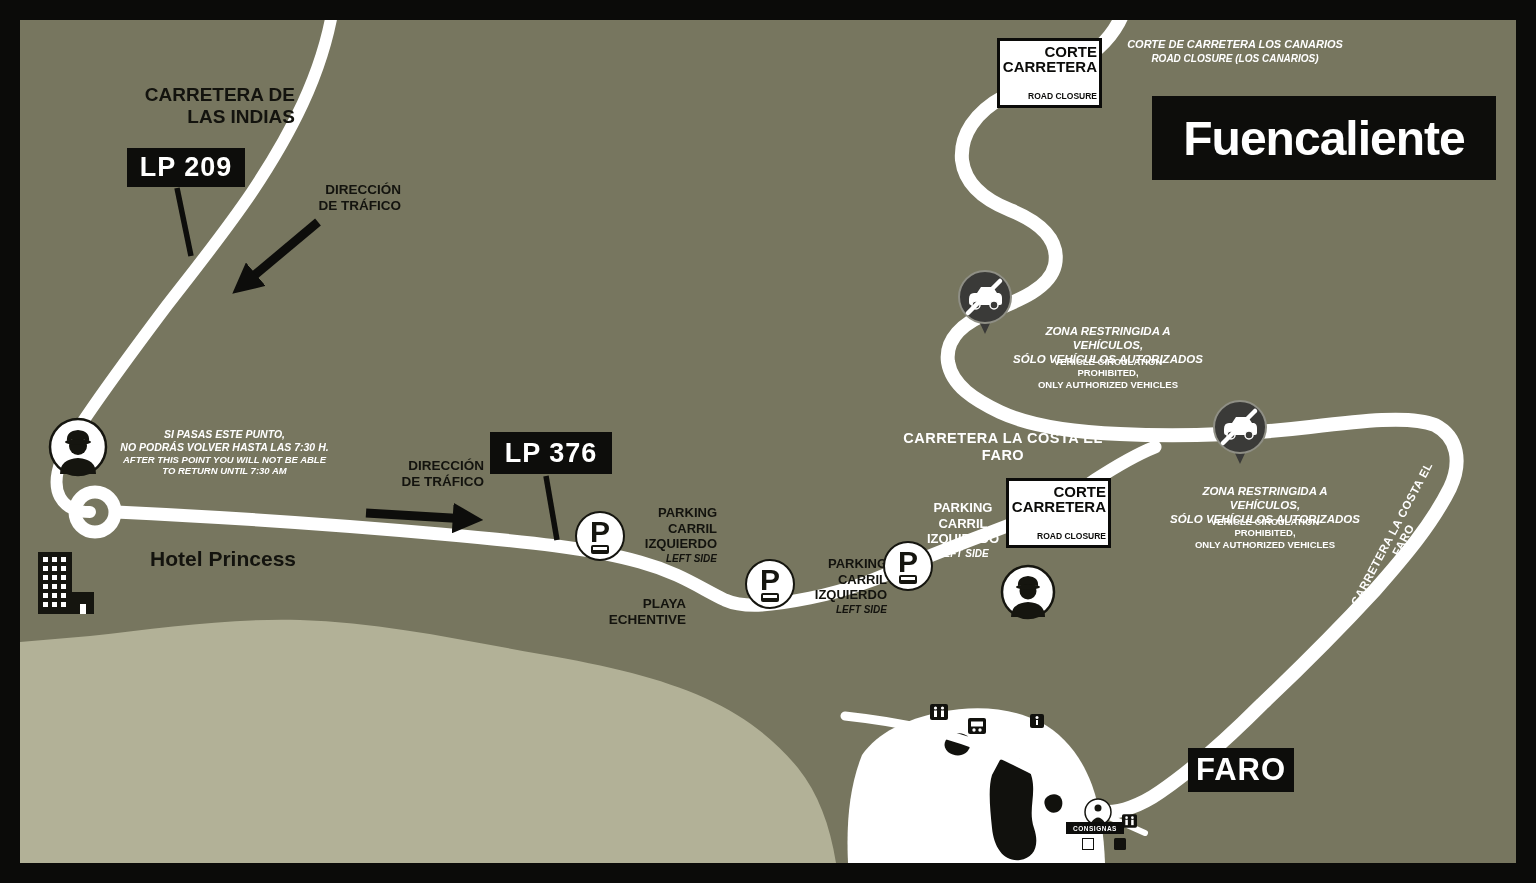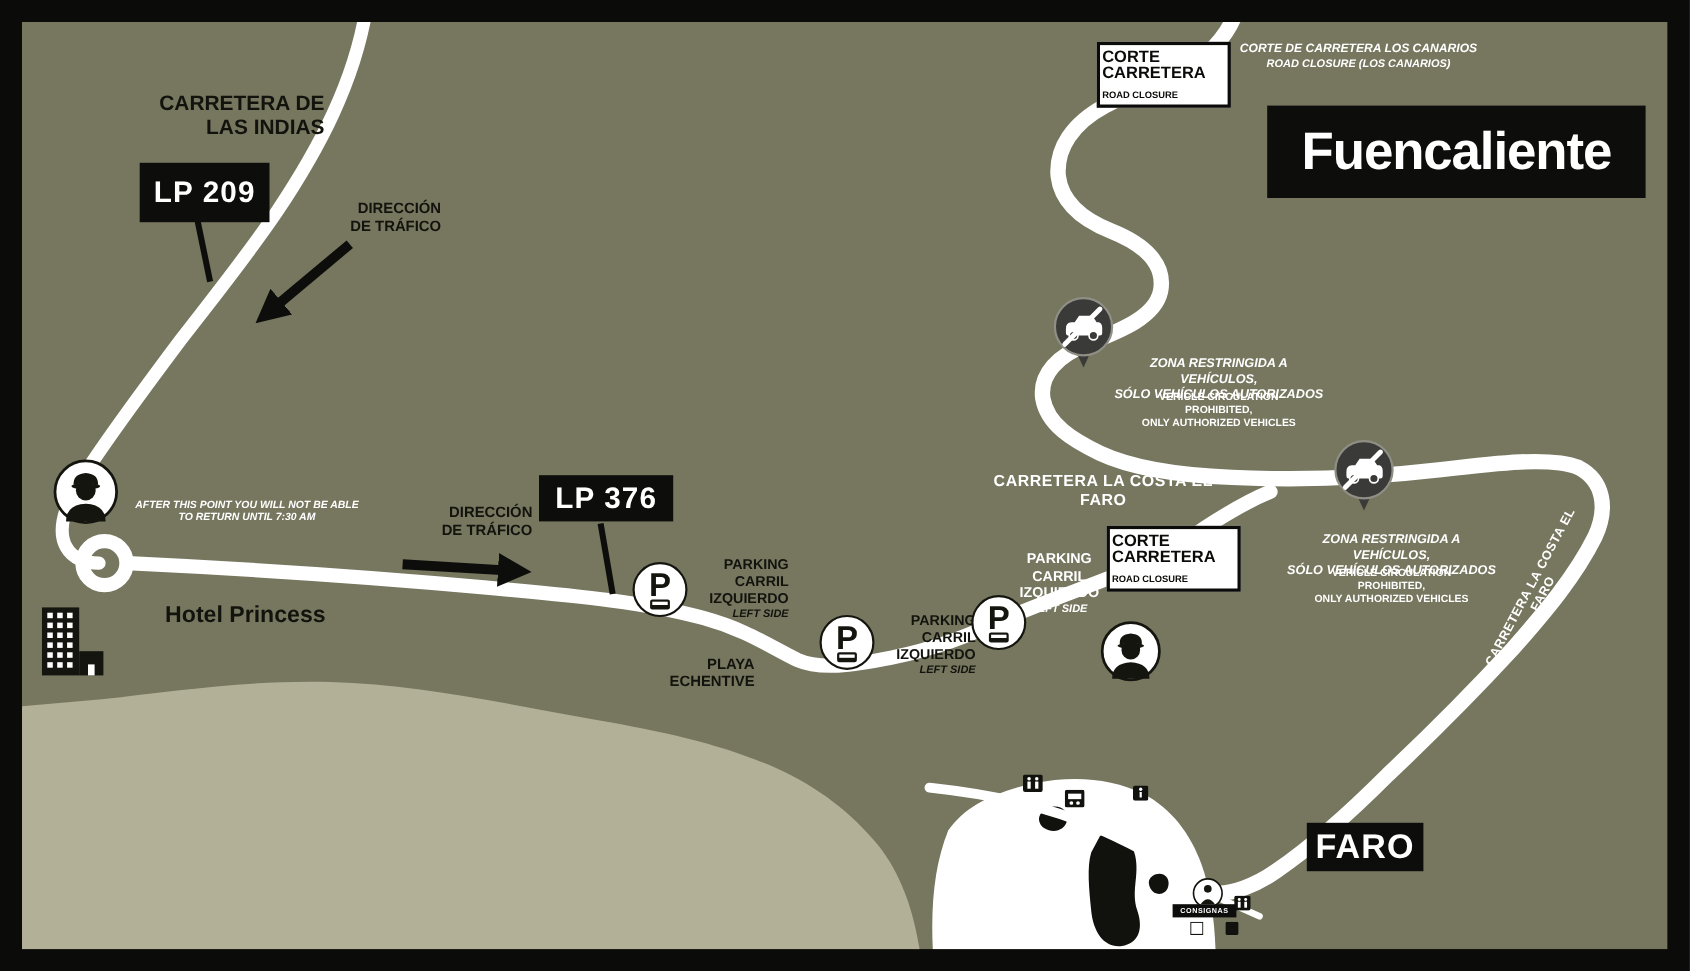--- a/index.html
+++ b/index.html
@@ -12,23 +12,23 @@
   .center{text-align:center;}
   .dark{color:#13130e;text-align:right;}
   .white{color:#ffffff;}
   .bold{font-weight:bold;}
   .it{font-style:italic;}
   .badge{position:absolute;background:#0d0d0b;color:#fff;font-weight:bold;
          display:flex;align-items:center;justify-content:center;z-index:22;letter-spacing:1px;}
   .title-badge{position:absolute;background:#0d0d0b;color:#fff;display:flex;align-items:center;
          justify-content:center;font-weight:800;font-size:48px;letter-spacing:-1px;z-index:22;}
   .corte-box{position:absolute;background:#fff;border:3px solid #0b0b09;color:#0b0b09;
-         text-align:left;padding:3px 19px 4px 2px;z-index:24;}
+         text-align:right;padding:3px 2px 4px 2px;z-index:24;}
   .corte-title{font-weight:800;font-size:15px;line-height:1.03;white-space:pre-line;}
-  .corte-sub{font-size:8.5px;font-weight:700;margin-top:6px;}
+  .corte-sub{font-size:8.5px;font-weight:700;margin-top:16px;}
   .icon{position:absolute;z-index:25;}
   .sm{line-height:1.2;}
   .consignas{position:absolute;background:#0d0d0b;color:#fff;font-size:6.5px;font-weight:bold;
          display:flex;align-items:center;justify-content:center;z-index:26;letter-spacing:.5px;}
   .costa2{transform:rotate(-62deg);transform-origin:center;}
 </style>
 </head>
 <body>
 
 <div class="stage">
@@ -64,21 +64,21 @@
     <path d="M 318,222 L 244,284" stroke="#0d0d0b" stroke-width="9" fill="none" marker-end="url(#ah)"></path>
     <path d="M 366,513 L 468,519" stroke="#0d0d0b" stroke-width="9" fill="none" marker-end="url(#ah)"></path>
 
     <path d="M 177,188 L 191,256" stroke="#0d0d0b" stroke-width="5.5" fill="none"></path>
     <path d="M 546,476 L 557,540" stroke="#0d0d0b" stroke-width="5.5" fill="none"></path>
   </svg>
 
   <div class="lbl center dark bold" style="left:85px;top:84px;width:210px;font-size:19px;">CARRETERA DE
 LAS INDIAS</div>
 
-  <div class="badge" style="left:127px;top:148px;width:118px;height:54px;font-size:27px;">LP 209</div>
+  <div class="badge" style="left:127px;top:148px;width:118px;height:39px;font-size:27px;">LP 209</div>
 
   <div class="lbl center dark bold" style="left:285px;top:182px;width:116px;font-size:13.5px;">DIRECCIÓN
 DE TRÁFICO</div>
 
   <div class="corte-box" style="left:997px;top:38px;width:95px;">
     <div class="corte-title">CORTE
 CARRETERA</div>
     <div class="corte-sub">ROAD CLOSURE</div>
   </div>
 
@@ -88,20 +88,22 @@
   <div class="title-badge" style="left:1152px;top:96px;width:344px;height:84px;">Fuencaliente</div>
 
   <div class="lbl center white bold it sm" style="left:1013px;top:325px;width:190px;font-size:11.5px;">ZONA RESTRINGIDA A VEHÍCULOS,
 SÓLO VEHÍCULOS AUTORIZADOS</div>
   <div class="lbl center white sm" style="left:1013px;top:356px;width:190px;font-size:9.5px;font-weight:700;">VEHICLE CIRCULATION
 PROHIBITED,
 ONLY AUTHORIZED VEHICLES</div>
 
   <div class="lbl center white bold" style="left:903px;top:430px;width:200px;font-size:14.5px;letter-spacing:.5px;">CARRETERA LA COSTA EL FARO</div>
 
+  <div class="lbl center white bold it sm" style="left:112px;top:428px;width:225px;font-size:10.5px;">SI PASAS ESTE PUNTO,
+NO PODRÁS VOLVER HASTA LAS 7:30 H.</div>
   <div class="lbl center white it sm" style="left:112px;top:454px;width:225px;font-size:9.5px;font-weight:600;">AFTER THIS POINT YOU WILL NOT BE ABLE
 TO RETURN UNTIL 7:30 AM</div>
 
   <div class="lbl center dark bold" style="left:368px;top:458px;width:116px;font-size:13.5px;">DIRECCIÓN
 DE TRÁFICO</div>
 
   <div class="badge" style="left:490px;top:432px;width:122px;height:42px;font-size:27px;">LP 376</div>
 
   <div class="lbl center dark bold sm" style="left:617px;top:505px;width:100px;font-size:13px;">PARKING
 CARRIL

